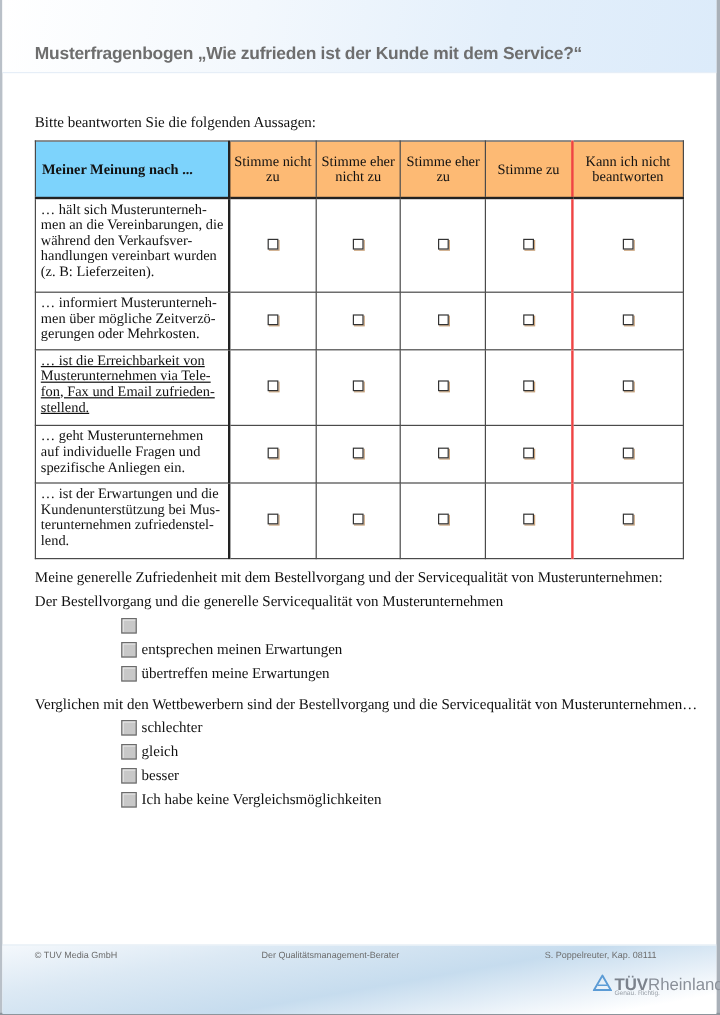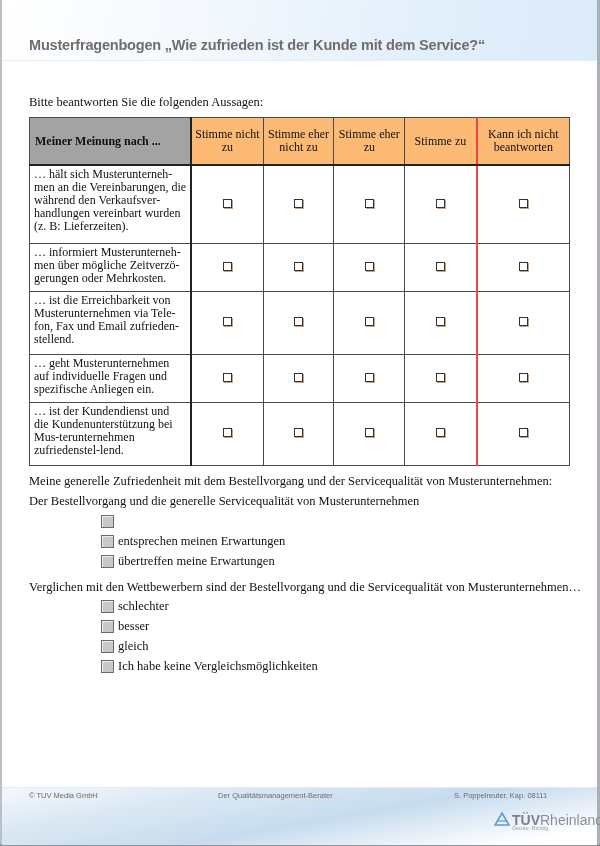--- a/index.html
+++ b/index.html
@@ -32,21 +32,21 @@
   table.survey {
     position: absolute; left: 29px; top: 117px; width: 541px;
     border-collapse: collapse; font-size: 12px; line-height: 13px;
   }
   table.survey th, table.survey td { border: 1px solid #4a4a4a; padding: 0; }
   table.survey th {
     background: #fdba74; font-weight: normal; text-align: center; height: 46px;
     vertical-align: middle; padding: 0 3px;
   }
   table.survey th.first {
-    background: #a3a3a3; text-align: left; font-weight: bold; padding-left: 5px;
+    background: #7dd3fc; text-align: left; font-weight: bold; padding-left: 5px;
     border-right: 2px solid #222;
   }
   table.survey td.stmt { padding: 2px 4px 3px 4px; vertical-align: top; border-right: 2px solid #222; }
   table.survey td.cb { text-align: center; vertical-align: middle; }
   table.survey th.last, table.survey td.last { border-left: 2px solid #ef4444; }
   table.survey tr.hdr th { border-bottom: 2px solid #222; }
   .sq {
     display: inline-block; width: 7px; height: 7px; border: 1.3px solid #333;
     box-shadow: 1px 1px 0 #c9a27a; background: #fff;
   }
@@ -121,38 +121,38 @@
         <td class="cb last"><span class="sq"></span></td>
       </tr>
       <tr style="height: 48px;">
         <td class="stmt">… informiert Musterunterneh-men über mögliche Zeitverzö-gerungen oder Mehrkosten.</td>
         <td class="cb"><span class="sq"></span></td>
         <td class="cb"><span class="sq"></span></td>
         <td class="cb"><span class="sq"></span></td>
         <td class="cb"><span class="sq"></span></td>
         <td class="cb last"><span class="sq"></span></td>
       </tr>
-      <tr style="height: 63px;">
+      <tr style="height: 63px; text-decoration: underline;">
         <td class="stmt">… ist die Erreichbarkeit von Musterunternehmen via Tele-fon, Fax und Email zufrieden-stellend.</td>
         <td class="cb"><span class="sq"></span></td>
         <td class="cb"><span class="sq"></span></td>
         <td class="cb"><span class="sq"></span></td>
         <td class="cb"><span class="sq"></span></td>
         <td class="cb last"><span class="sq"></span></td>
       </tr>
       <tr style="height: 48px;">
         <td class="stmt">… geht Musterunternehmen auf individuelle Fragen und spezifische Anliegen ein.</td>
         <td class="cb"><span class="sq"></span></td>
         <td class="cb"><span class="sq"></span></td>
         <td class="cb"><span class="sq"></span></td>
         <td class="cb"><span class="sq"></span></td>
         <td class="cb last"><span class="sq"></span></td>
       </tr>
       <tr style="height: 63px;">
-        <td class="stmt">… ist der Kundendienst und die Kundenunterstützung bei Mus-terunternehmen zufriedenstel-lend.</td>
+        <td class="stmt">… ist der Erwartungen und die Kundenunterstützung bei Mus-terunternehmen zufriedenstel-lend.</td>
         <td class="cb"><span class="sq"></span></td>
         <td class="cb"><span class="sq"></span></td>
         <td class="cb"><span class="sq"></span></td>
         <td class="cb"><span class="sq"></span></td>
         <td class="cb last"><span class="sq"></span></td>
       </tr>
     </tbody>
 </table>
 
 <div class="para" style="top:474px">Meine generelle Zufriedenheit mit dem Bestellvorgang und der Servicequalität von Musterunternehmen:</div>
@@ -172,25 +172,25 @@
 </div>
 
 <div class="para" style="top:580px">Verglichen mit den Wettbewerbern sind der Bestellvorgang und die Servicequalität von Musterunternehmen…</div>
 <div class="opts" style="top:596px">
   <div class="opt">
       <span class="box"></span>
       <span>schlechter</span>
     </div>
   <div class="opt">
       <span class="box"></span>
+      <span>gleich</span>
+    </div>
+  <div class="opt">
+      <span class="box"></span>
       <span>besser</span>
-    </div>
-  <div class="opt">
-      <span class="box"></span>
-      <span>gleich</span>
     </div>
   <div class="opt">
       <span class="box"></span>
       <span>Ich habe keine Vergleichsmöglichkeiten</span>
     </div>
 </div>
 
 <div class="footer-band"></div>
 <div class="footer-text" style="left:29px">© TUV Media GmbH</div>
 <div class="footer-text" style="left:218px">Der Qualitätsmanagement-Berater</div>

